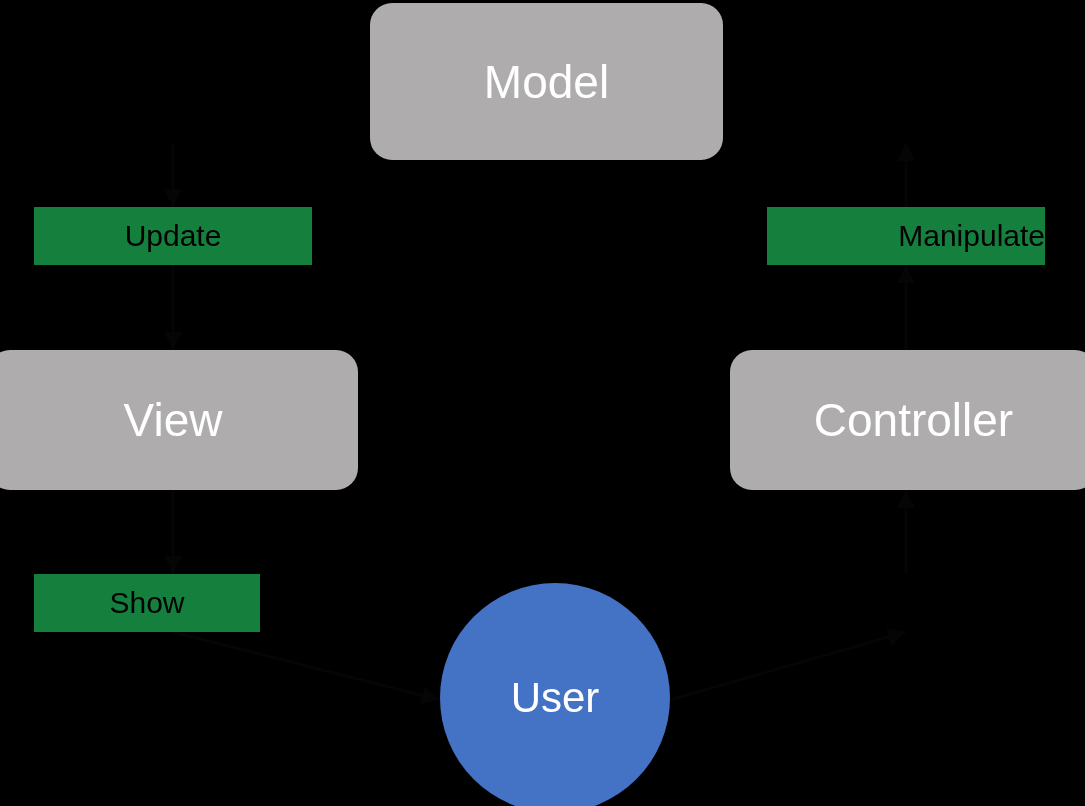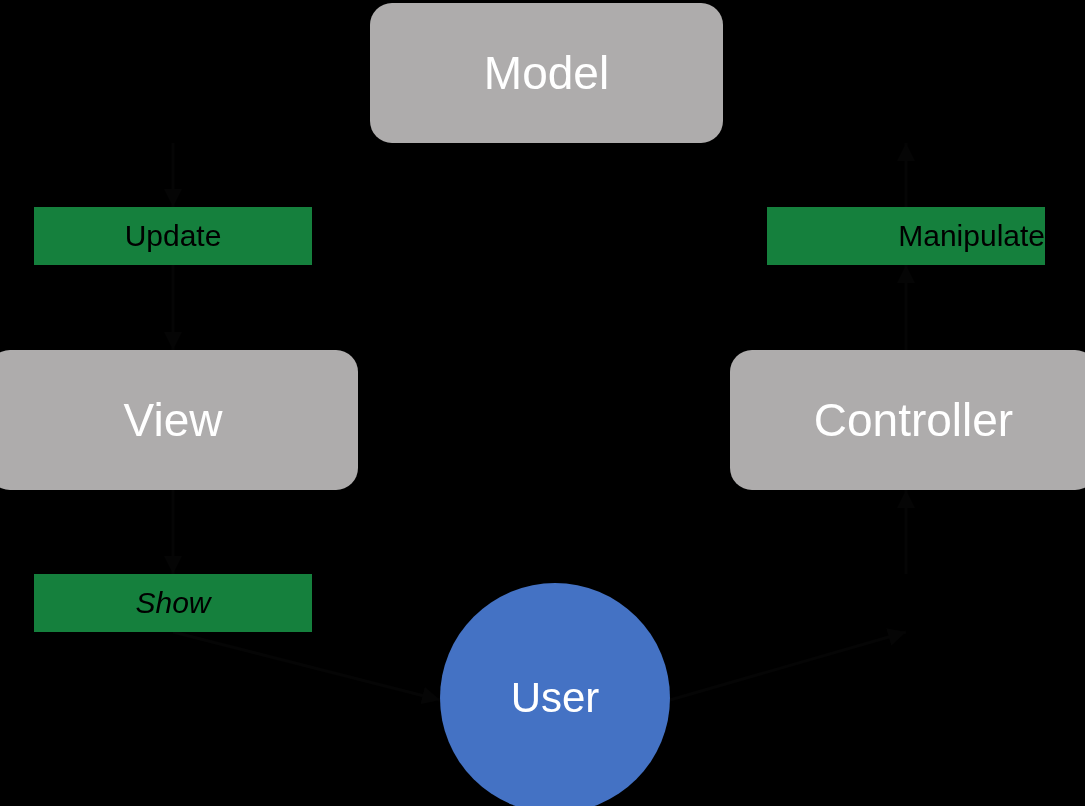--- a/index.html
+++ b/index.html
@@ -28,21 +28,21 @@
   }
   .node-label {
     color: #FFFFFF;
     font-size: 46px;
     font-weight: 400;
     line-height: 1;
     letter-spacing: 0px;
     white-space: nowrap;
   }
 
-  #node-model    { left: 370px; top: 3px;   width: 353px; height: 140px; }
+  #node-model    { left: 370px; top: 3px;   width: 353px; height: 157px; }
   #node-view     { left: -12px; top: 350px; width: 370px; height: 140px; }
   #node-controller { left: 730px; top: 350px; width: 367px; height: 140px; }
 
   
   #node-user {
     position: absolute;
     left: 440px;
     top: 583px;
     width: 230px;
     height: 230px;
@@ -76,21 +76,21 @@
   .edge-label-text {
     color: #000000;
     font-size: 30px;
     font-weight: 400;
     line-height: 1;
     white-space: nowrap;
   }
 
   #edge-label-update     { left: 34px;  top: 207px; width: 278px; height: 58px; }
   #edge-label-manipulate { left: 767px; top: 207px; width: 278px; height: 58px; justify-content: flex-end; }
-  #edge-label-show       { left: 34px;  top: 574px; width: 278px; height: 58px; font-style: italic; }
+  #edge-label-show       { left: 34px;  top: 574px; width: 226px; height: 58px; }
   #edge-label-use        { left: 767px; top: 574px; width: 278px; height: 58px; }
 </style>
 </head>
 <body>
 
 <div id="canvas">
 
   <svg id="connectors" viewBox="0 0 1085 806" xmlns="http://www.w3.org/2000/svg">
     <defs>
       <marker id="arrowhead" markerWidth="8" markerHeight="8" refX="6" refY="3" orient="auto" markerUnits="strokeWidth">

